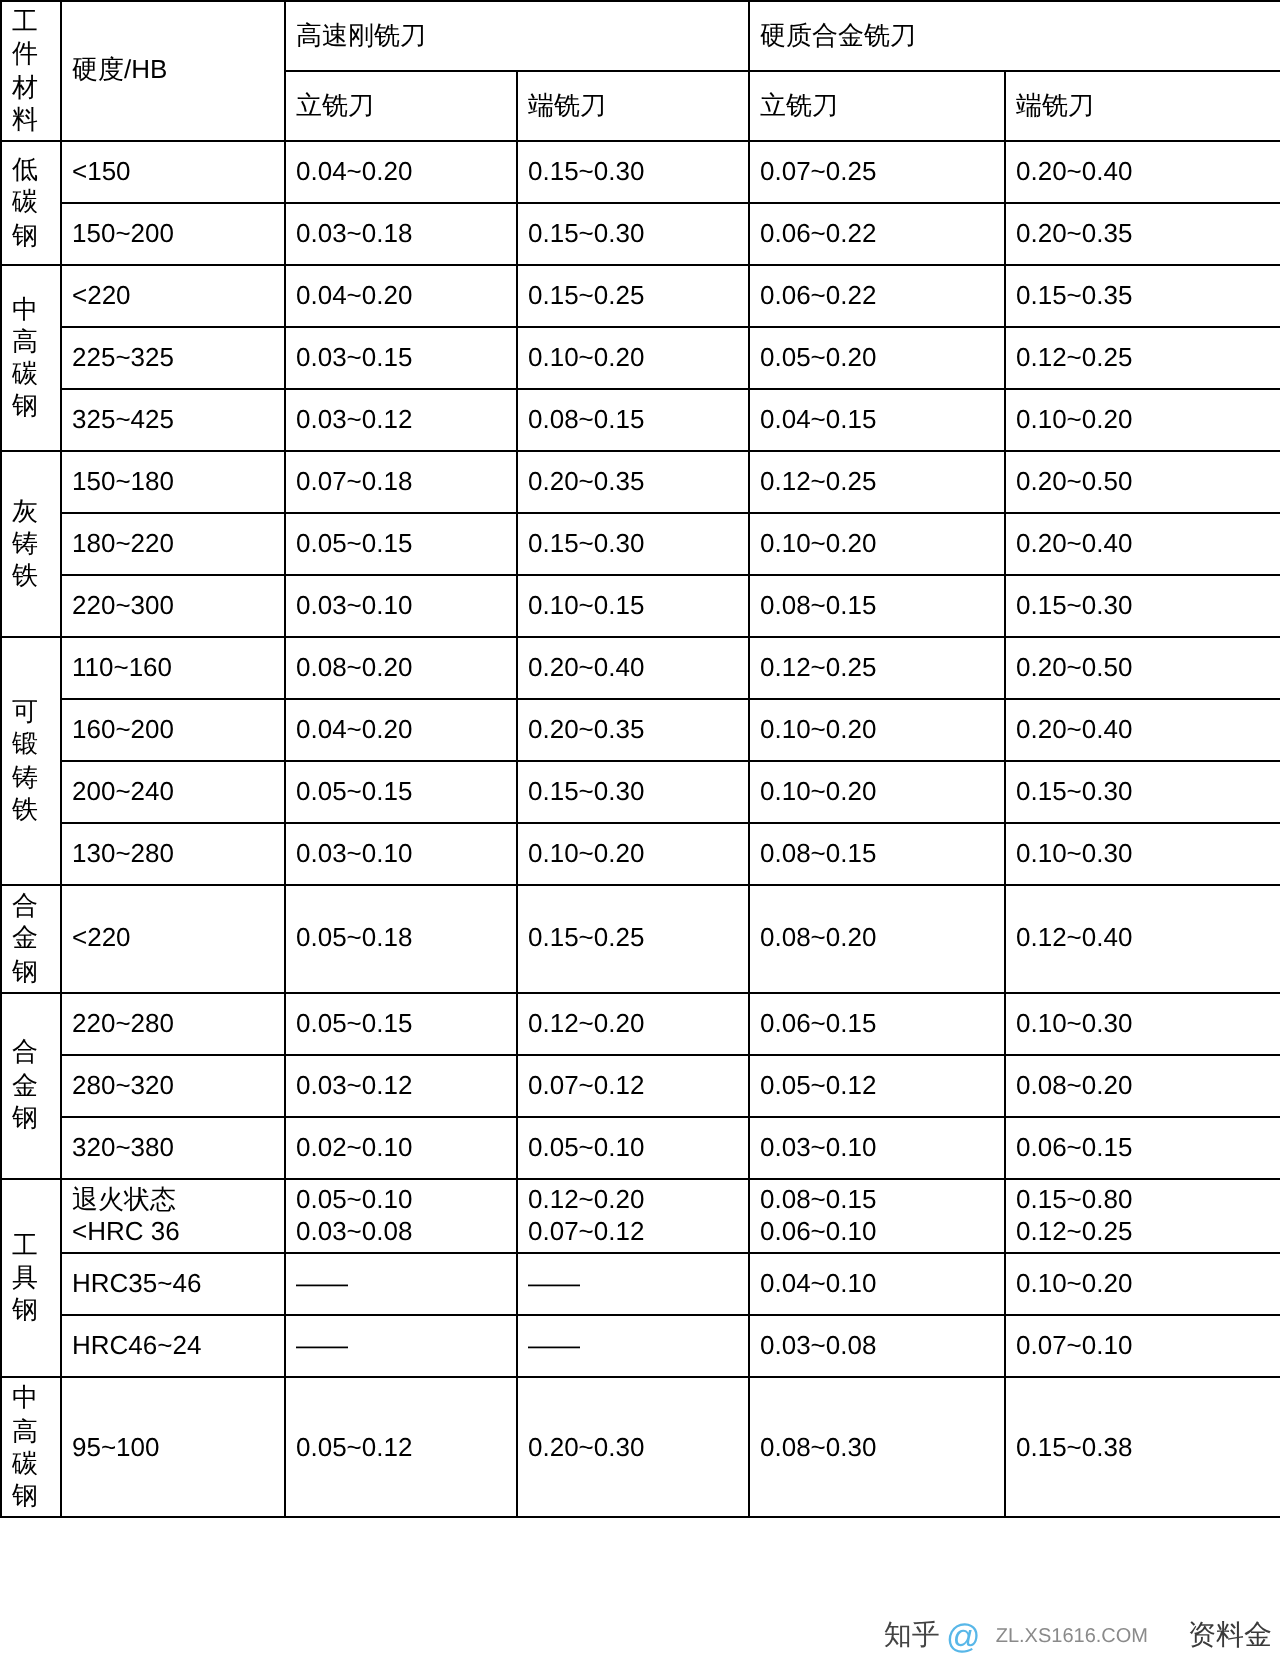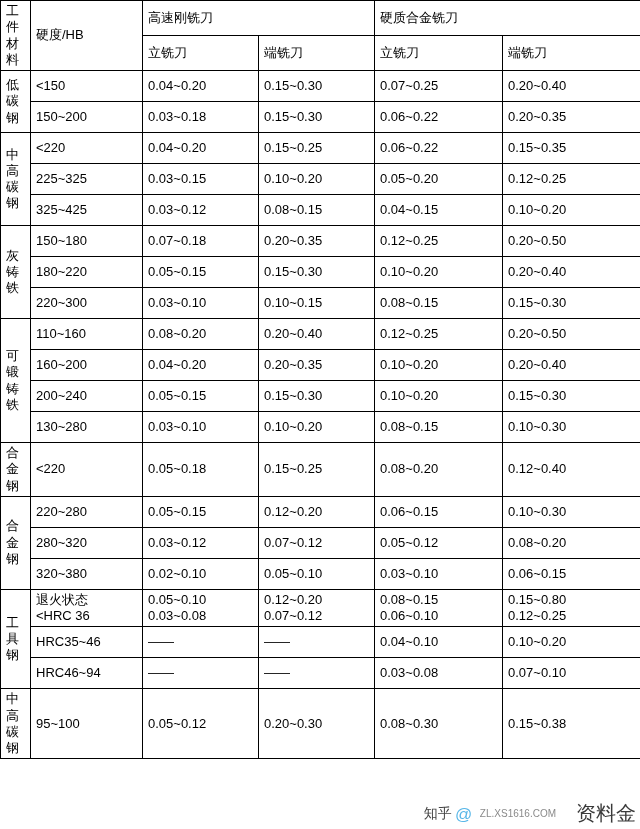--- a/index.html
+++ b/index.html
@@ -82,21 +82,21 @@
     height: 18px;
     position: relative;
   }
   .wm-badge svg { display: block; }
   .wm-url {
     font-size: 10px;
     color: #8a8a8a;
     margin-right: 18px;
   }
   .wm-label {
-    font-size: 20px;
+    font-size: 14px;
     color: #3a3a3a;
   }
 </style>
 </head>
 <body>
 
 <table class="spec">
   <colgroup>
     <col class="c-mat">
       <col class="c-hard">
@@ -269,21 +269,21 @@
       </td>
     </tr>
     <tr class="row-tall">
       <td>HRC35~46</td>
       <td class="dash">——</td>
       <td class="dash">——</td>
       <td class="val">0.04~0.10</td>
       <td class="val">0.10~0.20</td>
     </tr>
     <tr class="row-tall">
-      <td>HRC46~94</td>
+      <td>HRC46~24</td>
       <td class="dash">——</td>
       <td class="dash">——</td>
       <td class="val">0.03~0.08</td>
       <td class="val">0.07~0.10</td>
     </tr>
 
     <tr style="height:58px">
       <td class="mat-cell">中高碳钢</td>
       <td>95~100</td>
       <td class="val">0.05~0.12</td>

